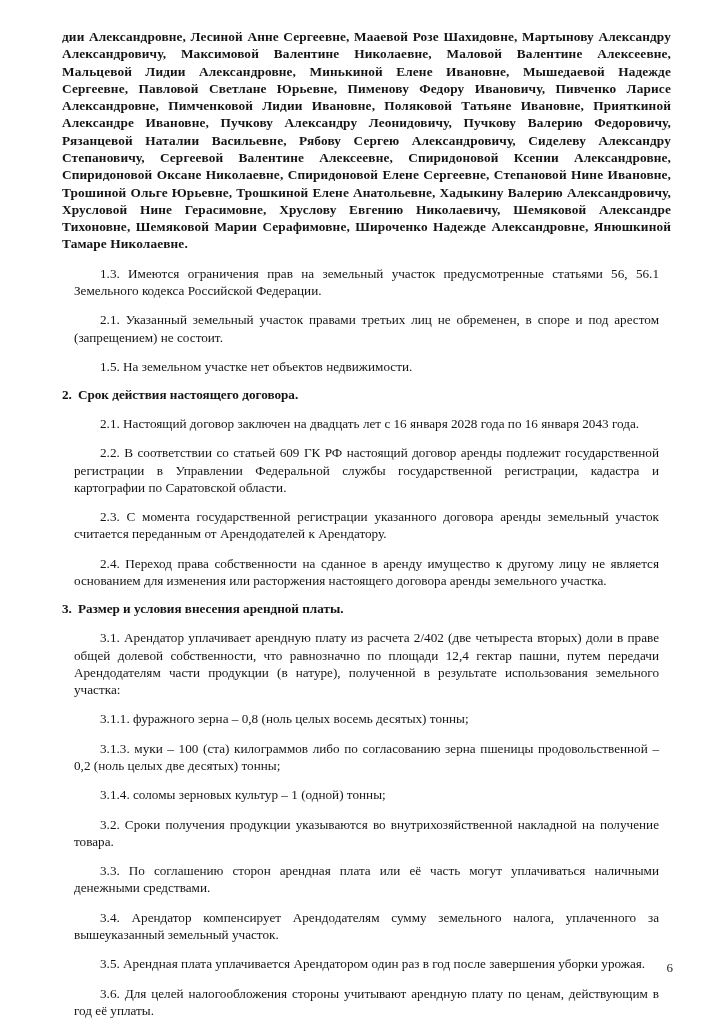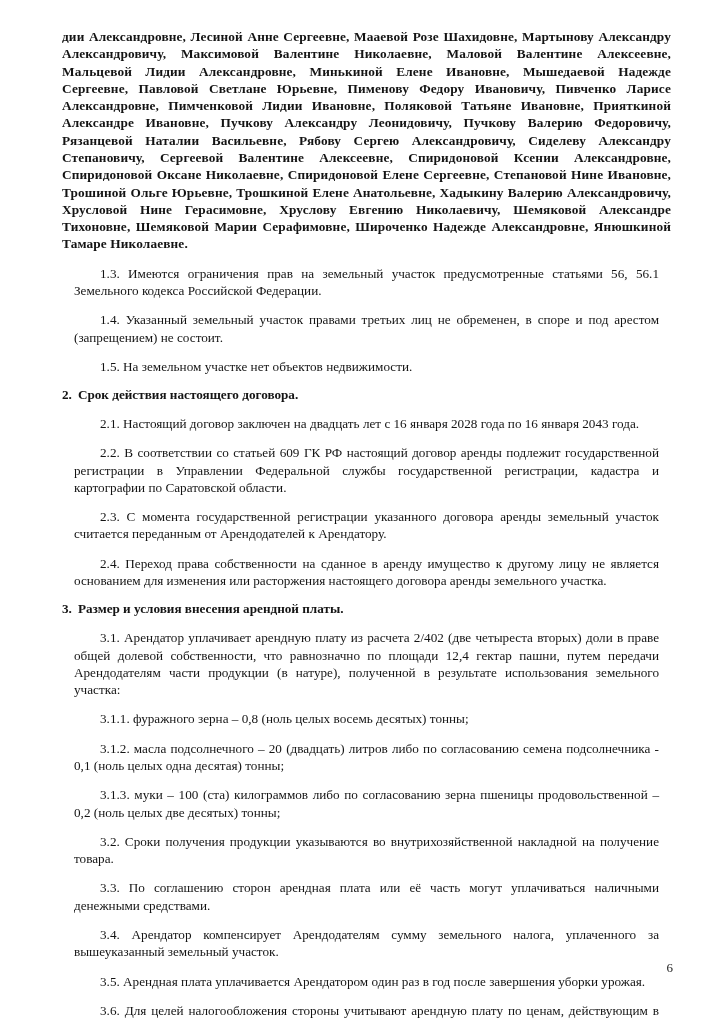--- a/index.html
+++ b/index.html
@@ -56,40 +56,40 @@
   }
 </style>
 </head>
 <body>
 
 <div class="page">
 
   <div class="names-block">дии Александровне, Лесиной Анне Сергеевне, Мааевой Розе Шахидовне, Мартынову Александру Александровичу, Максимовой Валентине Николаевне, Маловой Валентине Алексеевне, Мальцевой Лидии Александровне, Минькиной Елене Ивановне, Мышедаевой Надежде Сергеевне, Павловой Светлане Юрьевне, Пименову Федору Ивановичу, Пивченко Ларисе Александровне, Пимченковой Лидии Ивановне, Поляковой Татьяне Ивановне, Прияткиной Александре Ивановне, Пучкову Александру Леонидовичу, Пучкову Валерию Федоровичу, Рязанцевой Наталии Васильевне, Рябову Сергею Александровичу, Сиделеву Александру Степановичу, Сергеевой Валентине Алексеевне, Спиридоновой Ксении Александровне, Спиридоновой Оксане Николаевне, Спиридоновой Елене Сергеевне, Степановой Нине Ивановне, Трошиной Ольге Юрьевне, Трошкиной Елене Анатольевне, Хадыкину Валерию Александровичу, Хрусловой Нине Герасимовне, Хруслову Евгению Николаевичу, Шемяковой Александре Тихоновне, Шемяковой Марии Серафимовне, Широченко Надежде Александровне, Янюшкиной Тамаре Николаевне.</div>
 
   <p class="para">1.3. Имеются ограничения прав на земельный участок предусмотренные статьями 56, 56.1 Земельного кодекса Российской Федерации.</p>
-  <p class="para">1.4. Указанный земельный участок правами третьих лиц не обременен, в споре и под арестом (запрещением) не состоит.</p>
+  <p class="para">2.1. Указанный земельный участок правами третьих лиц не обременен, в споре и под арестом (запрещением) не состоит.</p>
   <p class="para">1.5. На земельном участке нет объектов недвижимости.</p>
 
   <h2 class="section">
     <span class="sec-num">2.</span><span>Срок действия настоящего договора.</span>
   </h2>
 
   <p class="para">2.1. Настоящий договор заключен  на двадцать лет с 16 января 2028 года  по 16 января 2043 года.</p>
   <p class="para">2.2. В соответствии со статьей 609 ГК РФ настоящий договор аренды подлежит государственной регистрации в Управлении Федеральной службы государственной регистрации, кадастра и картографии по Саратовской области.</p>
   <p class="para">2.3. С момента государственной регистрации указанного договора аренды земельный участок считается переданным от Арендодателей к Арендатору.</p>
   <p class="para">2.4. Переход права собственности на сданное в аренду имущество к другому лицу не является основанием для изменения или расторжения настоящего договора аренды земельного участка.</p>
 
   <h2 class="section">
     <span class="sec-num">3.</span><span>Размер и условия внесения арендной платы.</span>
   </h2>
 
   <p class="para">3.1. Арендатор уплачивает арендную плату из расчета 2/402 (две четыреста вторых) доли в праве общей долевой собственности, что равнозначно по площади 12,4 гектар пашни,  путем передачи Арендодателям части продукции (в натуре), полученной в результате использования земельного участка:</p>
   <p class="para">3.1.1. фуражного зерна – 0,8 (ноль целых восемь десятых) тонны;</p>
-  <p class="para">3.1.2. масла подсолнечного – 20 (двадцать) литров либо по согласованию семена подсолнечника - 0,1 (ноль целых одна десятая) тонны;</p>
   <p class="para">3.1.3. муки – 100 (ста) килограммов либо по согласованию зерна пшеницы продовольственной – 0,2 (ноль целых две десятых) тонны;</p>
+  <p class="para">3.1.4. соломы зерновых культур – 1 (одной) тонны;</p>
   <p class="para">3.2. Сроки получения продукции указываются во внутрихозяйственной накладной на получение товара.</p>
   <p class="para">3.3. По соглашению сторон арендная плата или её часть могут уплачиваться наличными денежными средствами.</p>
   <p class="para">3.4. Арендатор компенсирует Арендодателям сумму земельного налога, уплаченного за вышеуказанный земельный участок.</p>
   <p class="para">3.5. Арендная плата уплачивается Арендатором один раз в год после завершения уборки урожая.</p>
   <p class="para">3.6. Для целей налогообложения стороны учитывают арендную плату по ценам, действующим в год её уплаты.</p>
 
   <div class="page-number">6</div>
 </div>
 
 </body></html>

